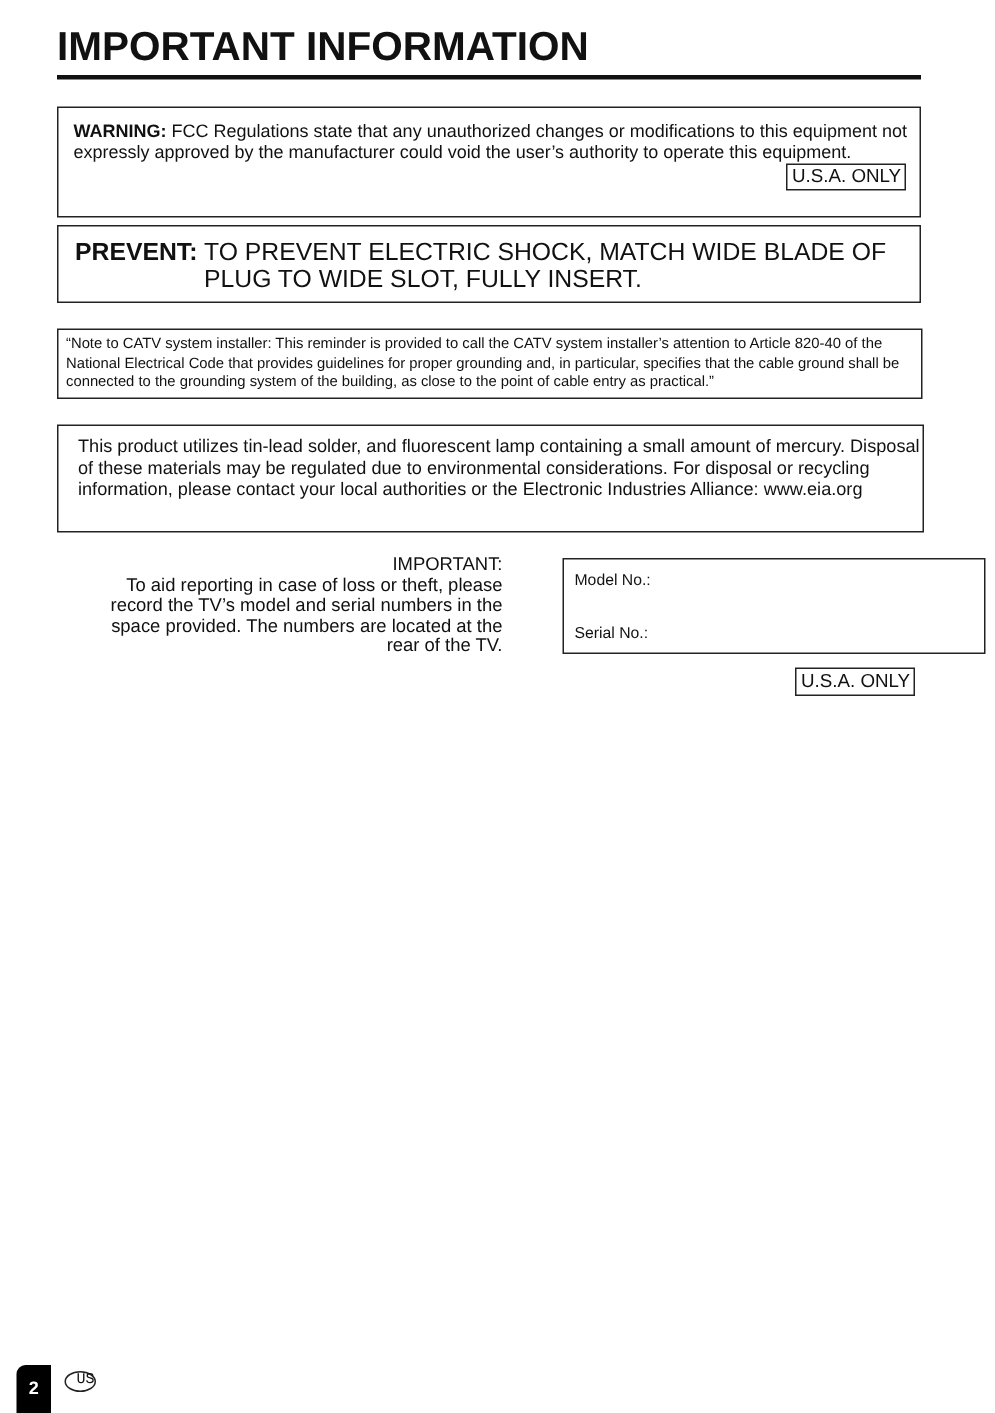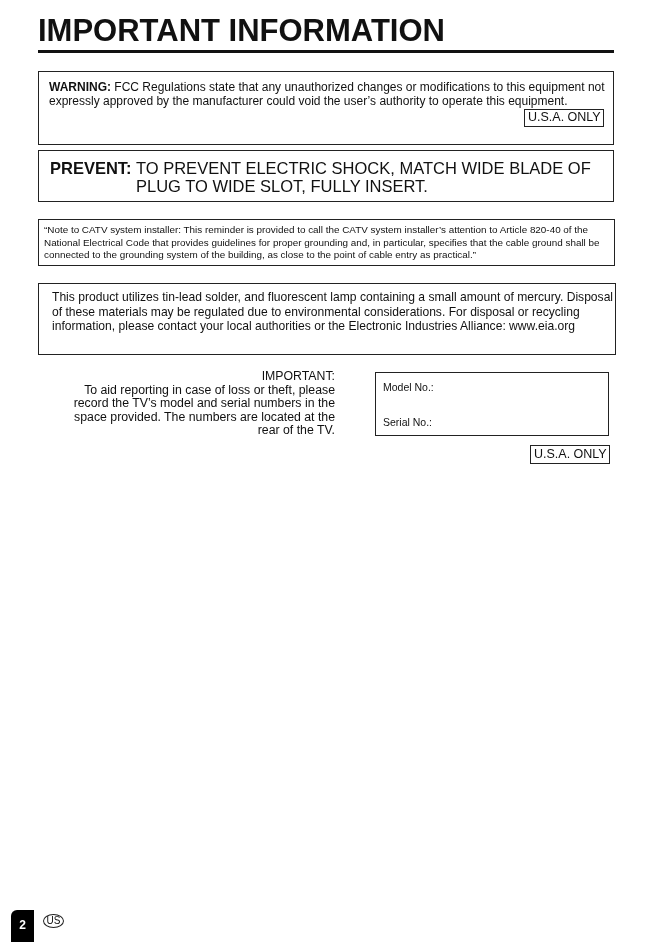--- a/index.html
+++ b/index.html
@@ -2,47 +2,47 @@
 <html><head>
 <meta charset="utf-8">
 <style>
   html, body { margin: 0; padding: 0; }
   body {
     width: 663px; height: 942px; background: #ffffff; position: relative;
     font-family: "Liberation Sans", sans-serif; color: #111111; overflow: hidden;
   }
   .abs { position: absolute; box-sizing: border-box; }
   .title {
-    left: 38px; top: 14px; font-size: 31px; font-weight: bold; letter-spacing: 0px;
+    left: 38px; top: 14px; font-size: 27px; font-weight: bold; letter-spacing: 0px;
     line-height: 34px; white-space: nowrap;
   }
   .rule { left: 38px; top: 50px; width: 576px; height: 3px; background: #111; }
   .box { border: 1.3px solid #222; }
   .warn { left: 38px; top: 71px; width: 576px; height: 74px; padding: 8px 0 0 10px;
     font-size: 12px; line-height: 14px; }
   .warn b { font-weight: bold; }
   .badge { border: 1.2px solid #222; font-size: 12.5px; line-height: 15px; padding: 0 3px; white-space: nowrap; }
   .badge1 { left: 524px; top: 109px; width: 80px; height: 18px; text-align: center; }
   .caution { left: 38px; top: 150px; width: 576px; height: 52px; padding: 7px 0 0 11px;
     font-size: 16.5px; line-height: 18px; }
   .caution .lbl { position: absolute; left: 11px; top: 8px; font-weight: bold; }
   .caution .txt { position: absolute; left: 97px; top: 8px; width: 470px; }
   .note { left: 38px; top: 219px; width: 577px; height: 47px; padding: 4px 14px 0 5px;
     font-size: 9.9px; line-height: 12.5px; }
   .eia { left: 38px; top: 283px; width: 578px; height: 72px; padding: 6px 0 0 13px;
     font-size: 12.1px; line-height: 14.5px; }
   .imp { left: 55px; top: 370px; width: 280px; font-size: 12.3px; line-height: 13.5px; text-align: right; }
-  .model { left: 375px; top: 372px; width: 234px; height: 64px; font-size: 10.5px; }
+  .model { left: 375px; top: 372px; width: 282px; height: 64px; font-size: 10.5px; }
   .model .row1 { position: absolute; left: 7px; top: 8px; }
   .model .row2 { position: absolute; left: 7px; top: 43px; }
   .badge2 { left: 530px; top: 445px; width: 80px; height: 19px; text-align: center; line-height: 16px; }
   .pagenum { left: 11px; top: 910px; width: 23px; height: 32px; background: #000; color: #fff;
     border-radius: 6px 0 0 0; font-weight: bold; font-size: 12px; text-align: center; line-height: 30px; }
   .region { left: 43px; top: 914px; width: 21px; height: 14px; border: 1.2px solid #222; border-radius: 50%;
-    font-size: 10px; line-height: 12px; text-align: center; font-weight: normal; }
+    font-size: 10px; line-height: 12px; text-align: right; font-weight: normal; font-family: Liberation Mono, monospace; }
 </style>
 </head>
 <body>
 
 <div class="abs title">IMPORTANT INFORMATION</div>
 <div class="abs rule"></div>
 
 <div class="abs box warn">
   <b>WARNING:</b><span> FCC Regulations state that any unauthorized changes or modifications to this equipment not expressly approved by the manufacturer could void the user’s authority to operate this equipment.</span>
 </div>

